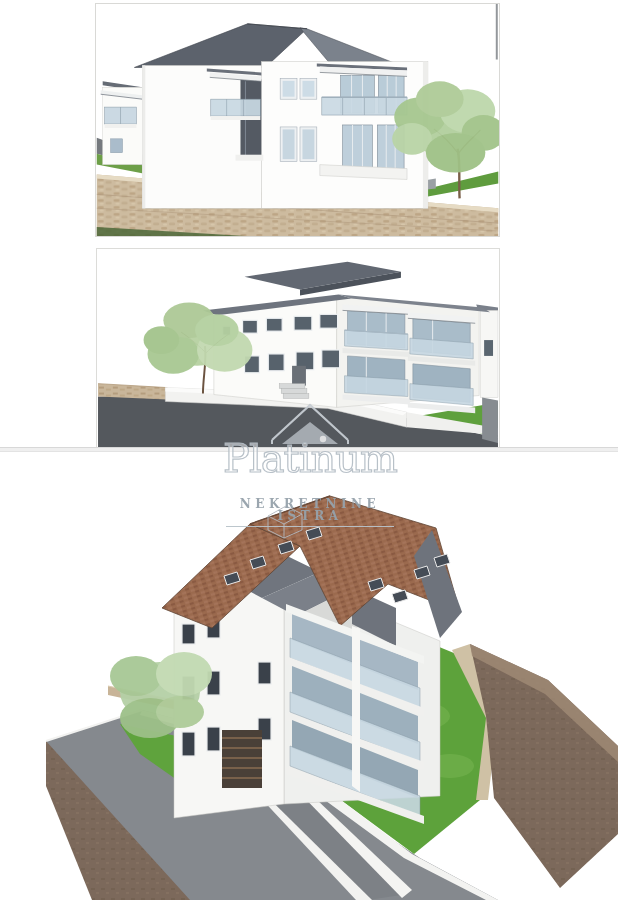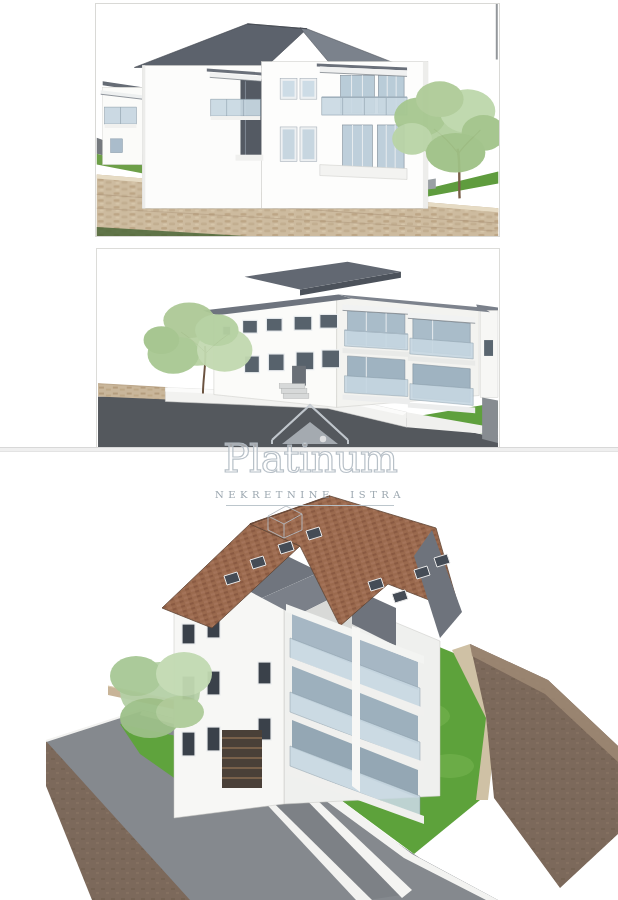--- a/index.html
+++ b/index.html
@@ -10,22 +10,22 @@
   .photo-1{left:95px;top:3px;width:405px;height:234px;border:1px solid #d9d9d6;box-sizing:border-box;}
   .photo-2{left:96px;top:248px;width:404px;height:200px;border:1px solid #dcdcd9;box-sizing:border-box;}
   .photo-3{left:0;top:486px;width:618px;height:414px;}
   .divider{position:absolute;left:0;top:447px;width:618px;height:5px;
            background:#efefef;border-top:1px solid #d8d8d8;border-bottom:1px solid #e3e3e3;box-sizing:border-box;}
   .watermark{position:absolute;left:205px;top:392px;width:210px;text-align:center;z-index:5;opacity:.95;}
   .wm-logo{display:block;margin:0 auto -6px auto;}
   .wm-title{font-family:"DejaVu Serif","Liberation Serif",serif;font-size:40px;line-height:40px;
             letter-spacing:-1px;color:rgba(255,255,255,0.5);
             -webkit-text-stroke:1.2px #b5bec6;text-stroke:1.2px #b5bec6;}
-  .wm-subtitle{font-family:"DejaVu Serif","Liberation Serif",serif;font-size:10px;line-height:12px;
-               letter-spacing:4.5px;word-spacing:9px;color:#96a2ab;margin-top:11px;}
+  .wm-subtitle{font-family:"DejaVu Serif","Liberation Serif",serif;font-size:12px;line-height:12px;
+               letter-spacing:4.5px;word-spacing:9px;color:#96a2ab;margin-top:20px;font-weight:bold;}
   .wm-rule{width:168px;height:0;border-top:1px solid #b9c3ca;margin:4px auto 0 auto;}
 </style>
 </head>
 <body>
 
 <div class="stage">
 
   <figure class="photo photo-1" aria-label="Architectural rendering - side elevation of a white two-storey apartment building with dark grey pitched roof, glass balconies, stone retaining wall, lawn and a tree on the right">
     <svg viewBox="0 0 405 234">
       <defs>

